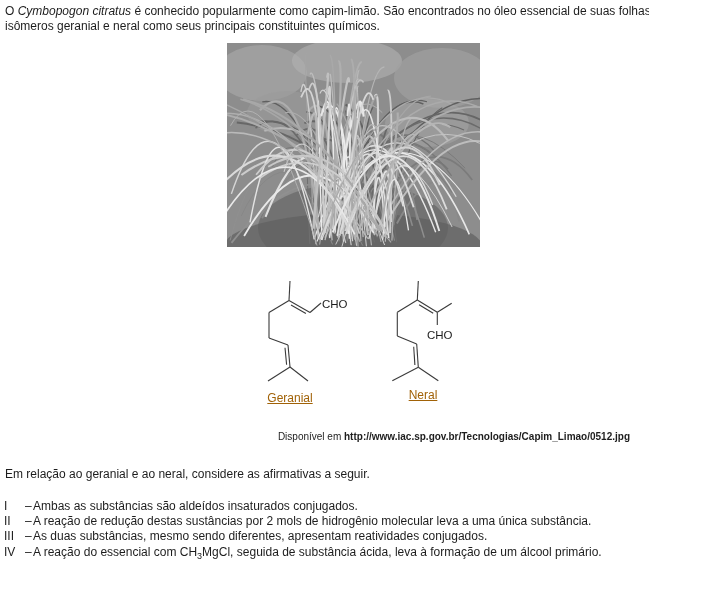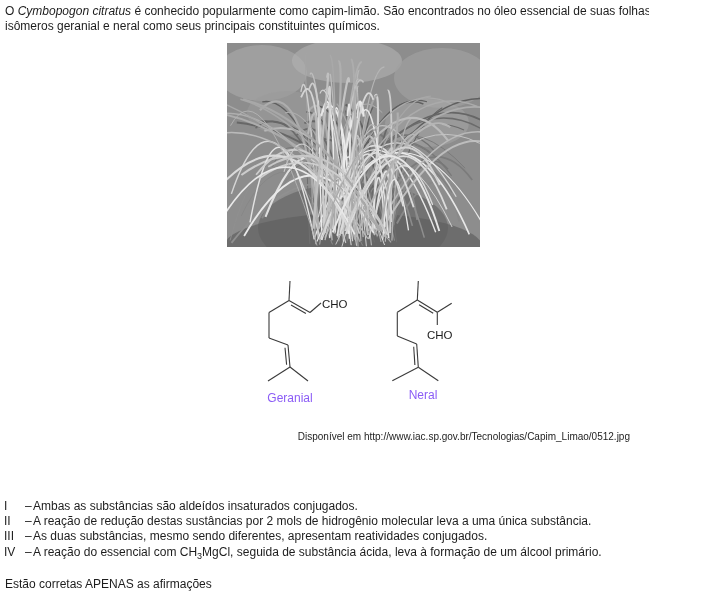--- a/index.html
+++ b/index.html
@@ -9,30 +9,30 @@
     font-family:"Liberation Sans",sans-serif;font-size:12px;
   }
   .intro{position:absolute;left:5px;top:4px;width:708px;margin:0;line-height:15.2px;}
   .photo{position:absolute;left:227px;top:43px;width:253px;height:204px;}
   .photo svg{display:block;}
   .mol{position:absolute;}
   .mol line{stroke:#3a3a3a;stroke-width:1.1;}
   .mol text{font-size:11.5px;fill:#1d1d1d;font-family:"Liberation Sans",sans-serif;}
   .mol-ger{left:258px;top:274px;}
   .mol-ner{left:388px;top:274px;}
-  .mol-label{position:absolute;font-size:12px;text-align:center;color:#8b5cf6;}
+  .mol-label{position:absolute;font-size:12px;text-align:center;color:#a16207;text-decoration:underline;}
   .lab-ger{left:258px;top:391px;width:64px;}
   .lab-ner{left:393px;top:388px;width:60px;}
   .attribution{position:absolute;right:19px;top:431px;text-align:right;font-size:10px;line-height:11.6px;}
   .q-intro{position:absolute;left:5px;top:467px;margin:0;}
   .statements{position:absolute;left:4px;top:499px;width:710px;}
   .st-row{display:grid;grid-template-columns:21px 8px 1fr;line-height:15.2px;}
   .st-text sub{font-size:9px;}
   .closing{position:absolute;left:5px;top:577px;margin:0;}
-  b{font-weight:normal;}
+  b{font-weight:bold;}
 </style>
 </head>
 <body>
 
 <div class="page">
 
   <p class="intro"><span>O </span><i>Cymbopogon citratus</i><span> é conhecido popularmente como capim-limão. São encontrados no óleo essencial de suas folhas os isômeros geranial e neral como seus principais constituintes químicos.</span></p>
 
   <div class="photo">
     <svg id="grass-svg" width="253" height="204" viewBox="0 0 253 204">
@@ -232,20 +232,21 @@
     <text x="39" y="65">CHO</text>
   </svg>
 
   <div class="mol-label lab-ger">Geranial</div>
   <div class="mol-label lab-ner">Neral</div>
 
   <div class="attribution">
     <div><span>Disponível em </span><b>http://www.iac.sp.gov.br/Tecnologias/Capim_Limao/0512.jpg</b></div>
   </div>
 
+  <p class="q-intro">Em relação ao geranial e ao neral, considere as afirmativas a seguir.</p>
 
   <div class="statements">
     <div class="st-row">
       <span class="st-num">I</span>
       <span class="st-dash">–</span>
       <span class="st-text">Ambas as substâncias são aldeídos insaturados conjugados.</span>
     </div>
     <div class="st-row">
       <span class="st-num">II</span>
       <span class="st-dash">–</span>
@@ -256,15 +257,14 @@
       <span class="st-dash">–</span>
       <span class="st-text">As duas substâncias, mesmo sendo diferentes, apresentam reatividades conjugados.</span>
     </div>
     <div class="st-row">
       <span class="st-num">IV</span>
       <span class="st-dash">–</span>
       <span class="st-text"><span>A reação do essencial com CH</span><sub>3</sub><span>MgCl, seguida de substância ácida, leva à formação de um álcool primário.</span></span>
     </div>
   </div>
 
-  <p class="closing"><span>Estão corretas </span><b>APENAS</b><span> as afirmações</span></p>
 
 </div>
 
 </body></html>

